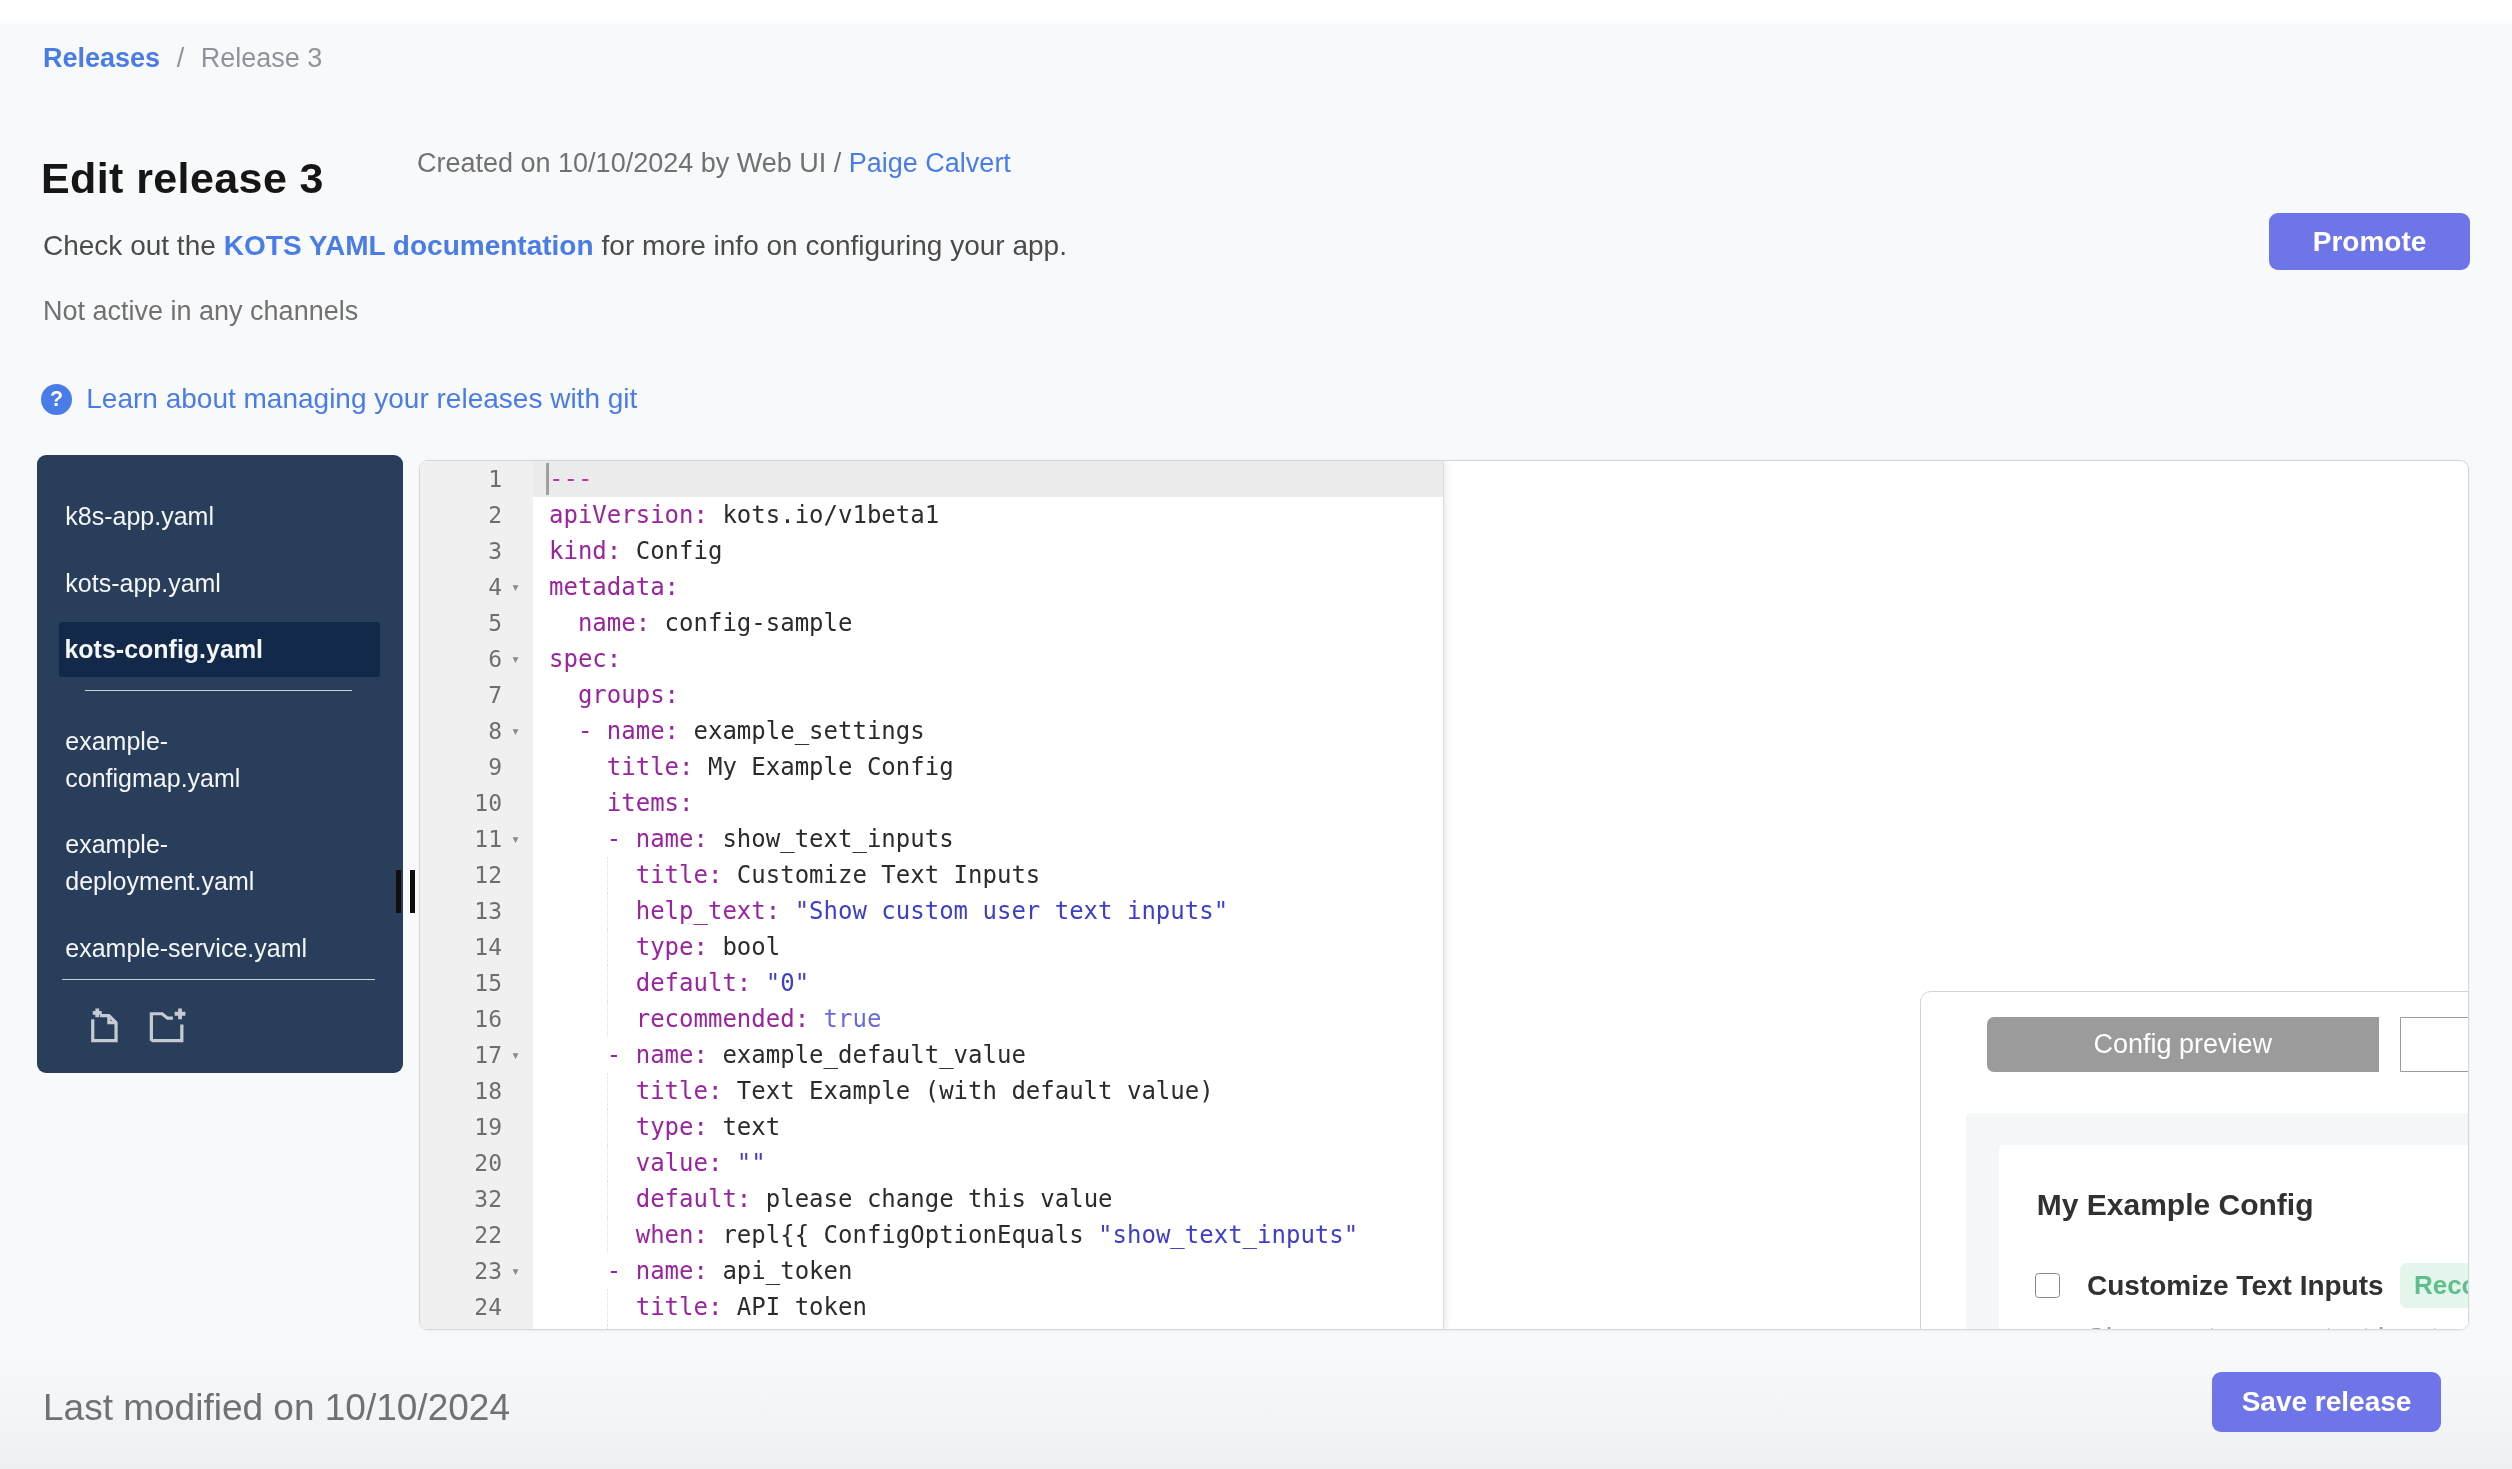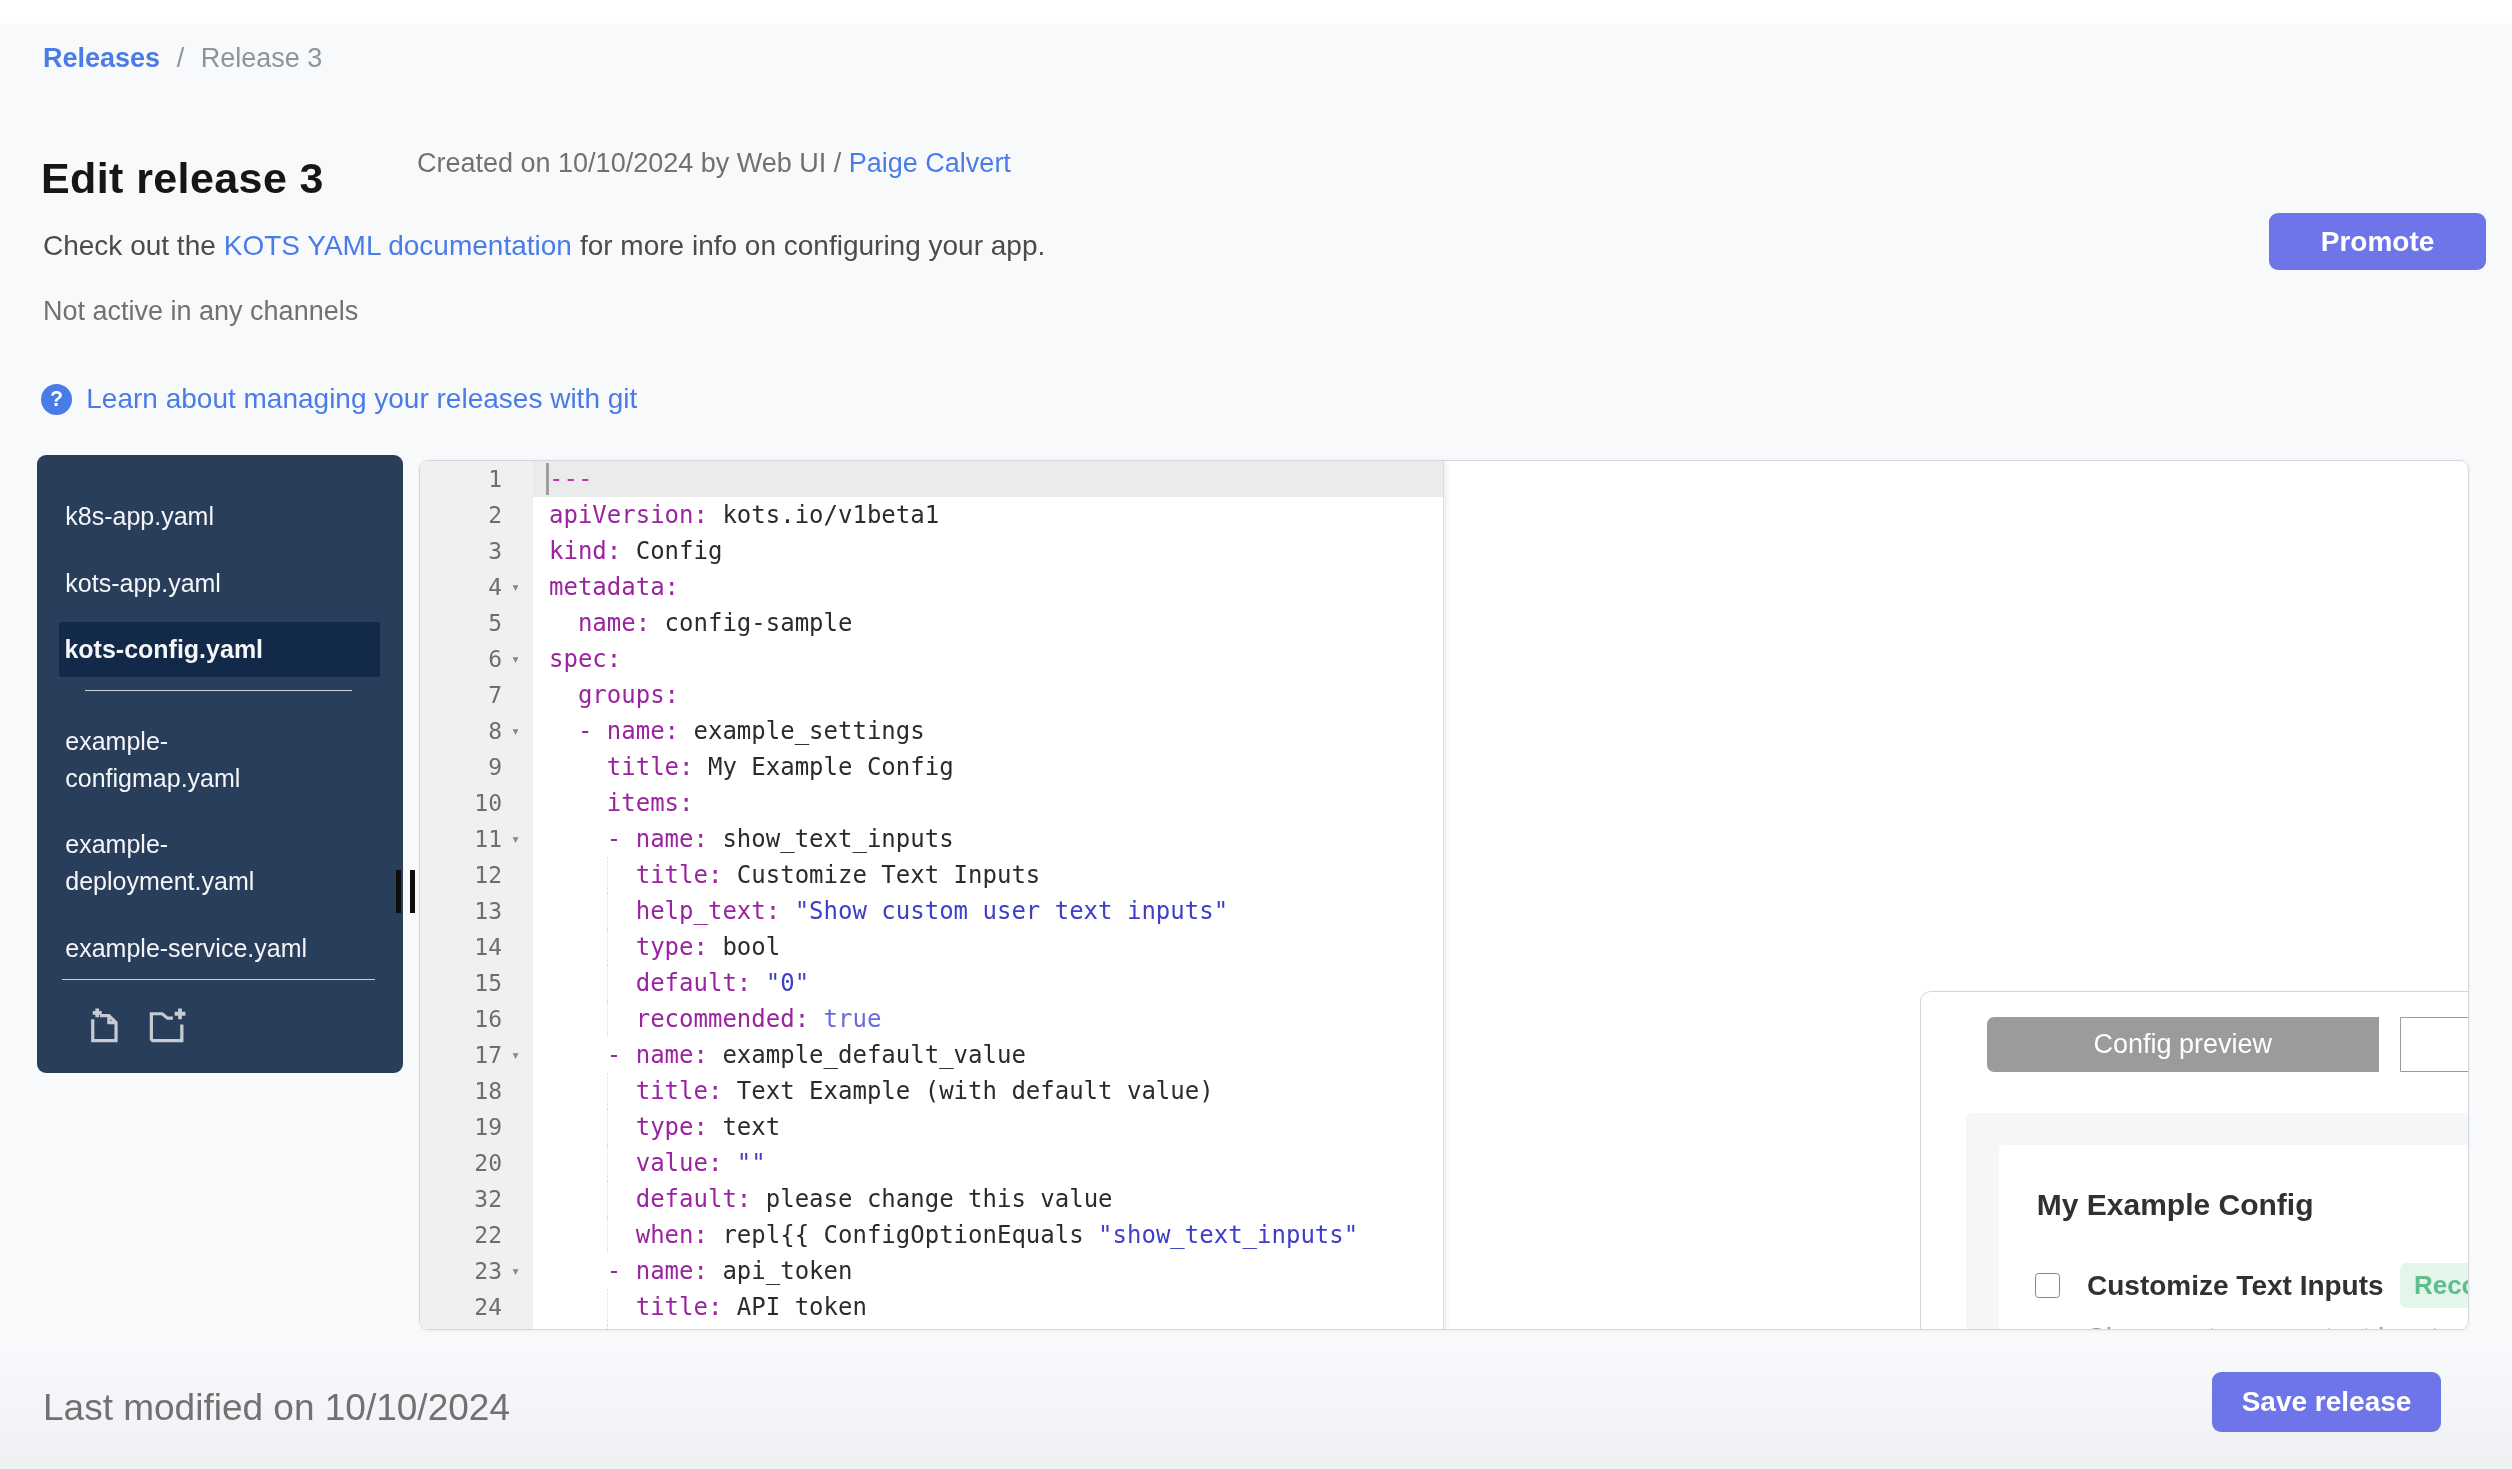--- a/index.html
+++ b/index.html
@@ -13,29 +13,29 @@
     background:linear-gradient(180deg,#ffffff 0px,#ffffff 23px,#f8f9fb 24px,#f8f9fb 92%,#eef0f3 100%);
   }
   
   .breadcrumb{position:absolute;left:43px;top:43px;font-size:27px;color:#8f949b;}
   .breadcrumb a{color:var(--link);text-decoration:none;font-weight:700;cursor:pointer;}
   .breadcrumb .sep{margin:0 9px;color:#8f949b;}
   .page-title{position:absolute;left:41px;top:125px;font-size:43px;font-weight:800;color:#161616;letter-spacing:0.4px;}
   .created-line{position:absolute;left:417px;top:148px;font-size:27px;color:#717171;}
   .created-line a{color:var(--link);text-decoration:none;cursor:pointer;}
   .docs-line{position:absolute;left:43px;top:230px;font-size:28px;color:#4b4b4b;}
-  .docs-line a{color:var(--link);text-decoration:none;margin:0 8px;cursor:pointer;}
+  .docs-line a{color:var(--link);text-decoration:none;margin:0 8px;cursor:pointer;font-weight:bold;}
   .channel-status{position:absolute;left:43px;top:296px;font-size:27px;color:#717171;}
   .git-row{position:absolute;left:41px;top:383px;display:flex;align-items:center;cursor:pointer;}
   .help-circle{width:31px;height:31px;border-radius:50%;background:var(--link);color:#fff;
     font-size:21.4px;font-weight:700;display:flex;align-items:center;justify-content:center;flex:0 0 auto;}
   .git-row a{color:var(--link);font-size:28px;text-decoration:none;margin-left:14.3px;}
   .btn{position:absolute;border:none;border-radius:9px;background:var(--accent);color:#fff;
     font-family:"Liberation Sans",sans-serif;font-weight:700;cursor:pointer;}
-  #promote-btn{left:2269px;top:213px;width:217px;height:57px;font-size:28px;}
+  #promote-btn{left:2269px;top:213px;width:201px;height:57px;font-size:28px;}
   #save-btn{left:2212px;top:1372px;width:229px;height:60px;font-size:28px;}
   .footer-note{position:absolute;left:43px;top:1387px;font-size:37px;color:#717171;}
   
   .sidebar{position:absolute;left:37px;top:455px;width:366px;height:618px;
     background:var(--sidebar-bg);border-radius:9px;color:#f4f6f8;}
   .file-list{list-style:none;margin:0;padding:34px 23px 0 23px;}
   .file-item{max-width:251px;padding:9px 5.3px;margin-bottom:11.6px;font-size:25px;line-height:37px;
     border-radius:2.7px;cursor:pointer;overflow-wrap:break-word;}
   .file-item.selected{background:var(--selected-file-bg);font-weight:700;max-width:none;
     margin-left:-0.9px;padding-right:9px;}

